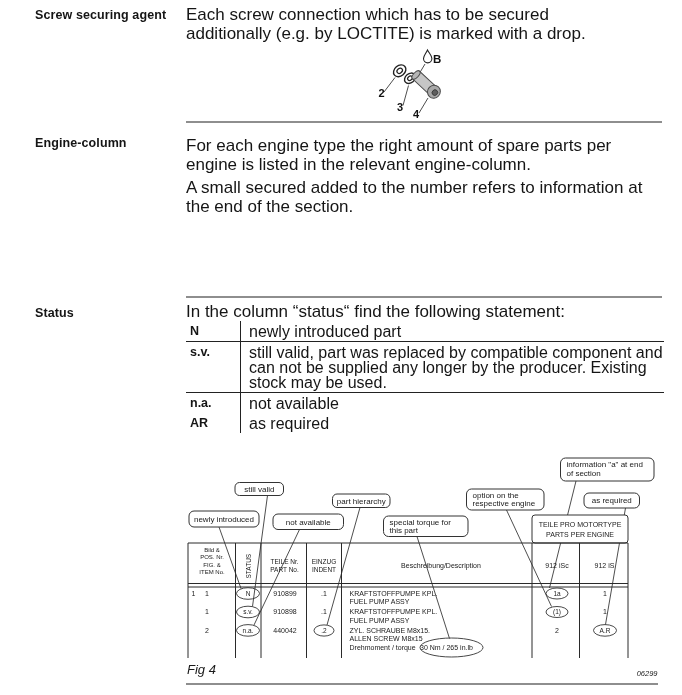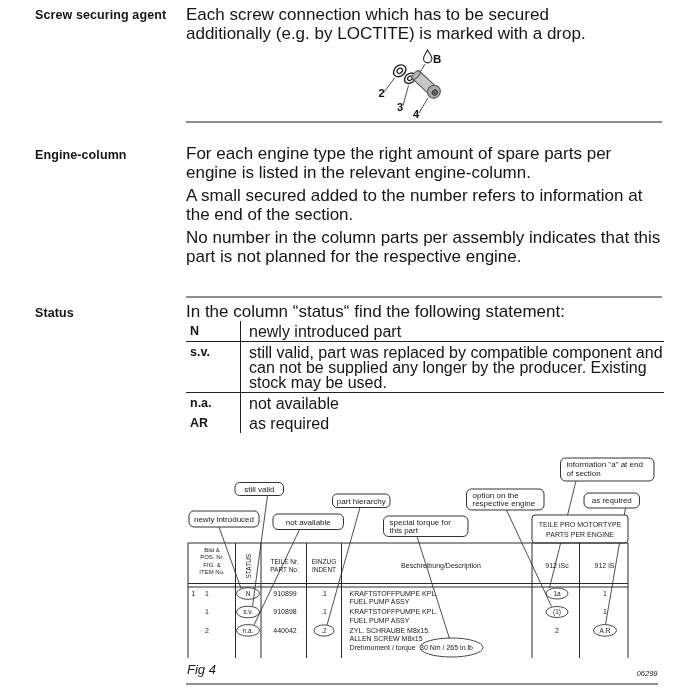--- a/index.html
+++ b/index.html
@@ -63,25 +63,24 @@
     <line x1="12" y1="46" x2="23" y2="31.5" class="ldr"></line>
     <line x1="31" y1="59.5" x2="36.5" y2="39.5" class="ldr"></line>
     <line x1="47" y1="67" x2="56" y2="52" class="ldr"></line>
     <text x="9.5" y="51" class="num mid">2</text>
     <text x="28" y="64.5" class="num mid">3</text>
     <text x="44" y="72" class="num mid">4</text>
   </svg>
 
   <div class="rule" style="top:121px"></div>
 
-  <div class="side-label" style="top:148px">Engine-column</div>
-  <div class="body-text" style="top:145px">
+  <div class="side-label" style="top:136px">Engine-column</div>
+  <div class="body-text" style="top:137px">
     <p>For each engine type the right amount of spare parts per engine is listed in the relevant engine-column.</p>
     <p>A small secured added to the number refers to information at the end of the section.</p>
-    <p>No number in the column parts per assembly indicates that this part is not planned for the respective engine.</p>
   </div>
 
   <div class="rule" style="top:296px"></div>
 
   <div class="side-label" style="top:306px">Status</div>
   <div class="body-text" style="top:303px">In the column “status“ find the following statement:</div>
 
   <div class="def-table">
     <div class="def-row lined">
       <div class="term">N</div>

